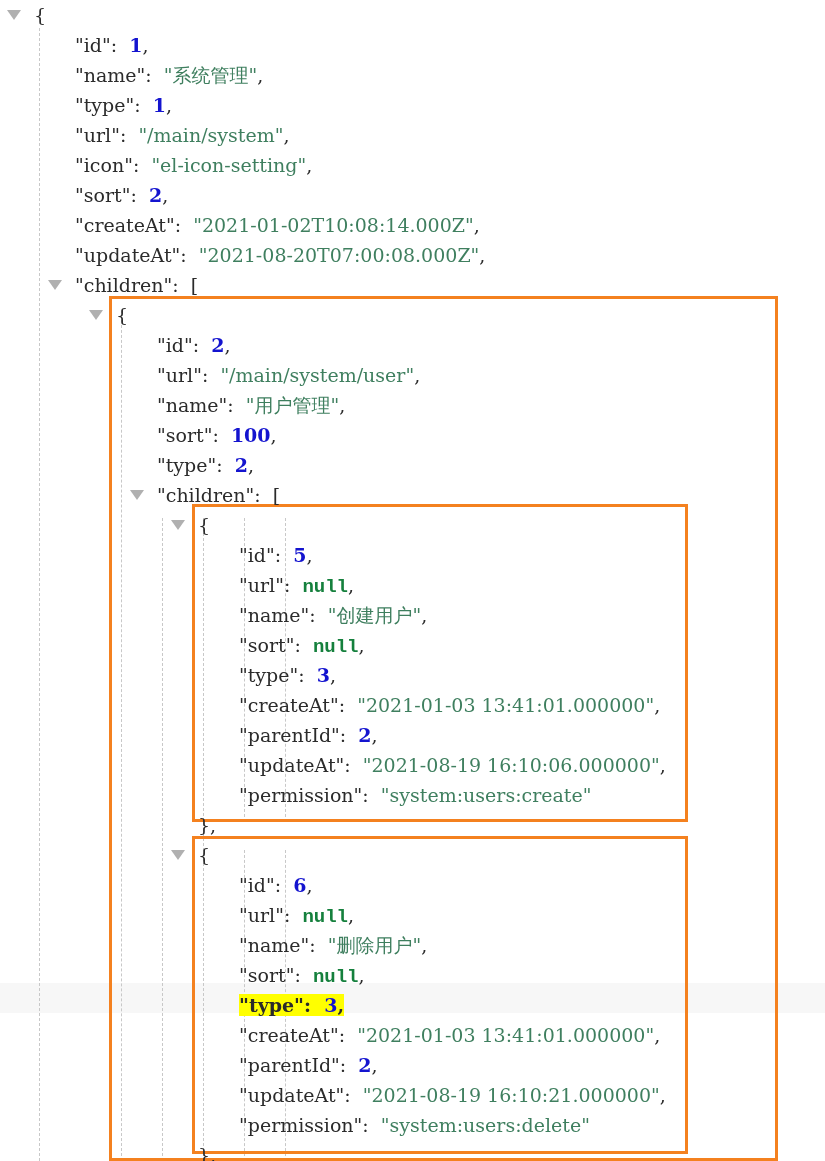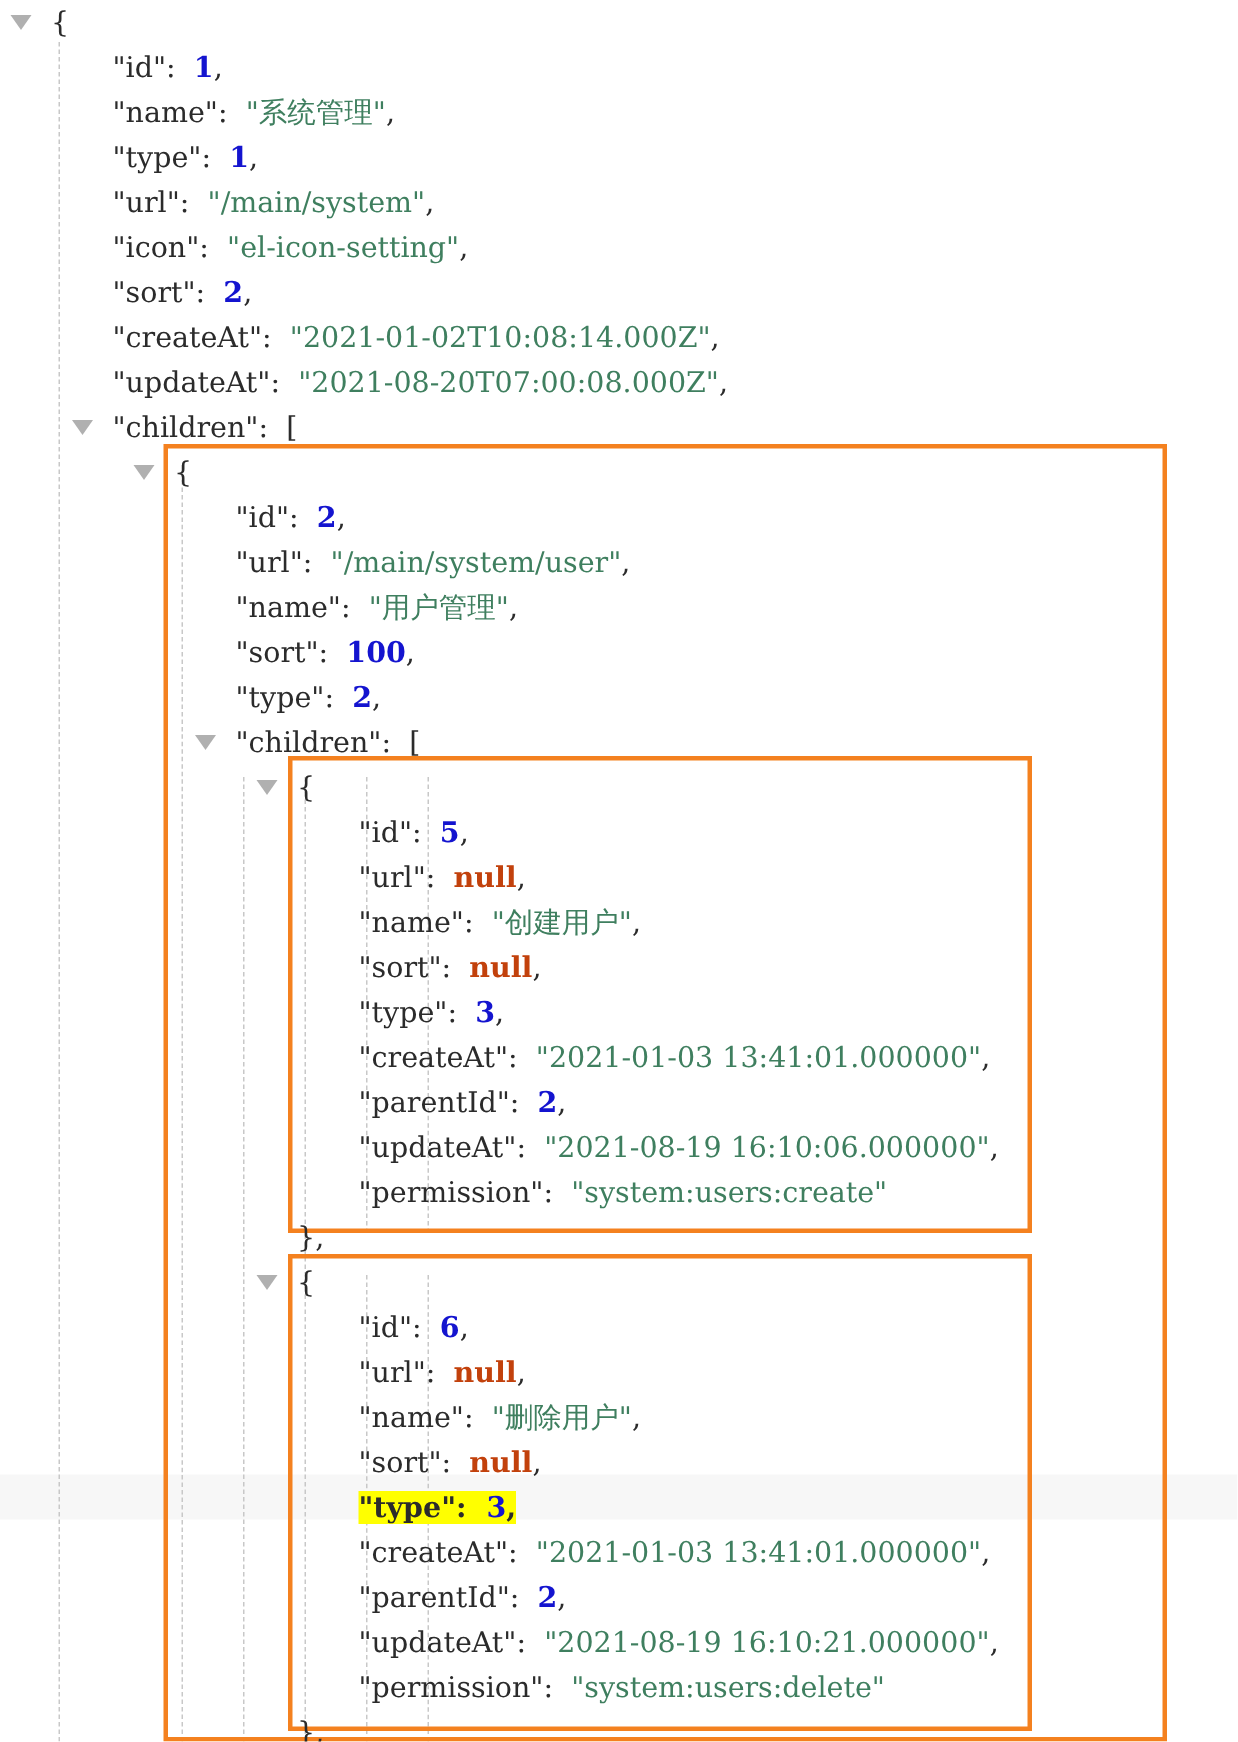--- a/index.html
+++ b/index.html
@@ -68,21 +68,21 @@
     white-space: pre;
     font-family: "DejaVu Serif", "Liberation Serif", serif;
     font-size: 19px;
     letter-spacing: 0px;
     z-index: 3;
   }
 
   .k     { color: #2b2b2b; }
   .num   { color: #1414cf; font-weight: 700; }
   .str   { color: #3f7f5f; }
-  .nul   { color: #c2410c; font-weight: 700; }
+  .nul   { color: #15803d; font-weight: 700; font-family: Liberation Mono, monospace; }
   .brace { color: #2b2b2b; }
   .punct { color: #2b2b2b; }
 
   
   .hit {
     background: #ffff00;
     font-weight: 700;
   }
   .hit .k { color: #2b2b2b; font-weight: 700; }
   .hit .num { color: #1414cf; font-weight: 700; }

